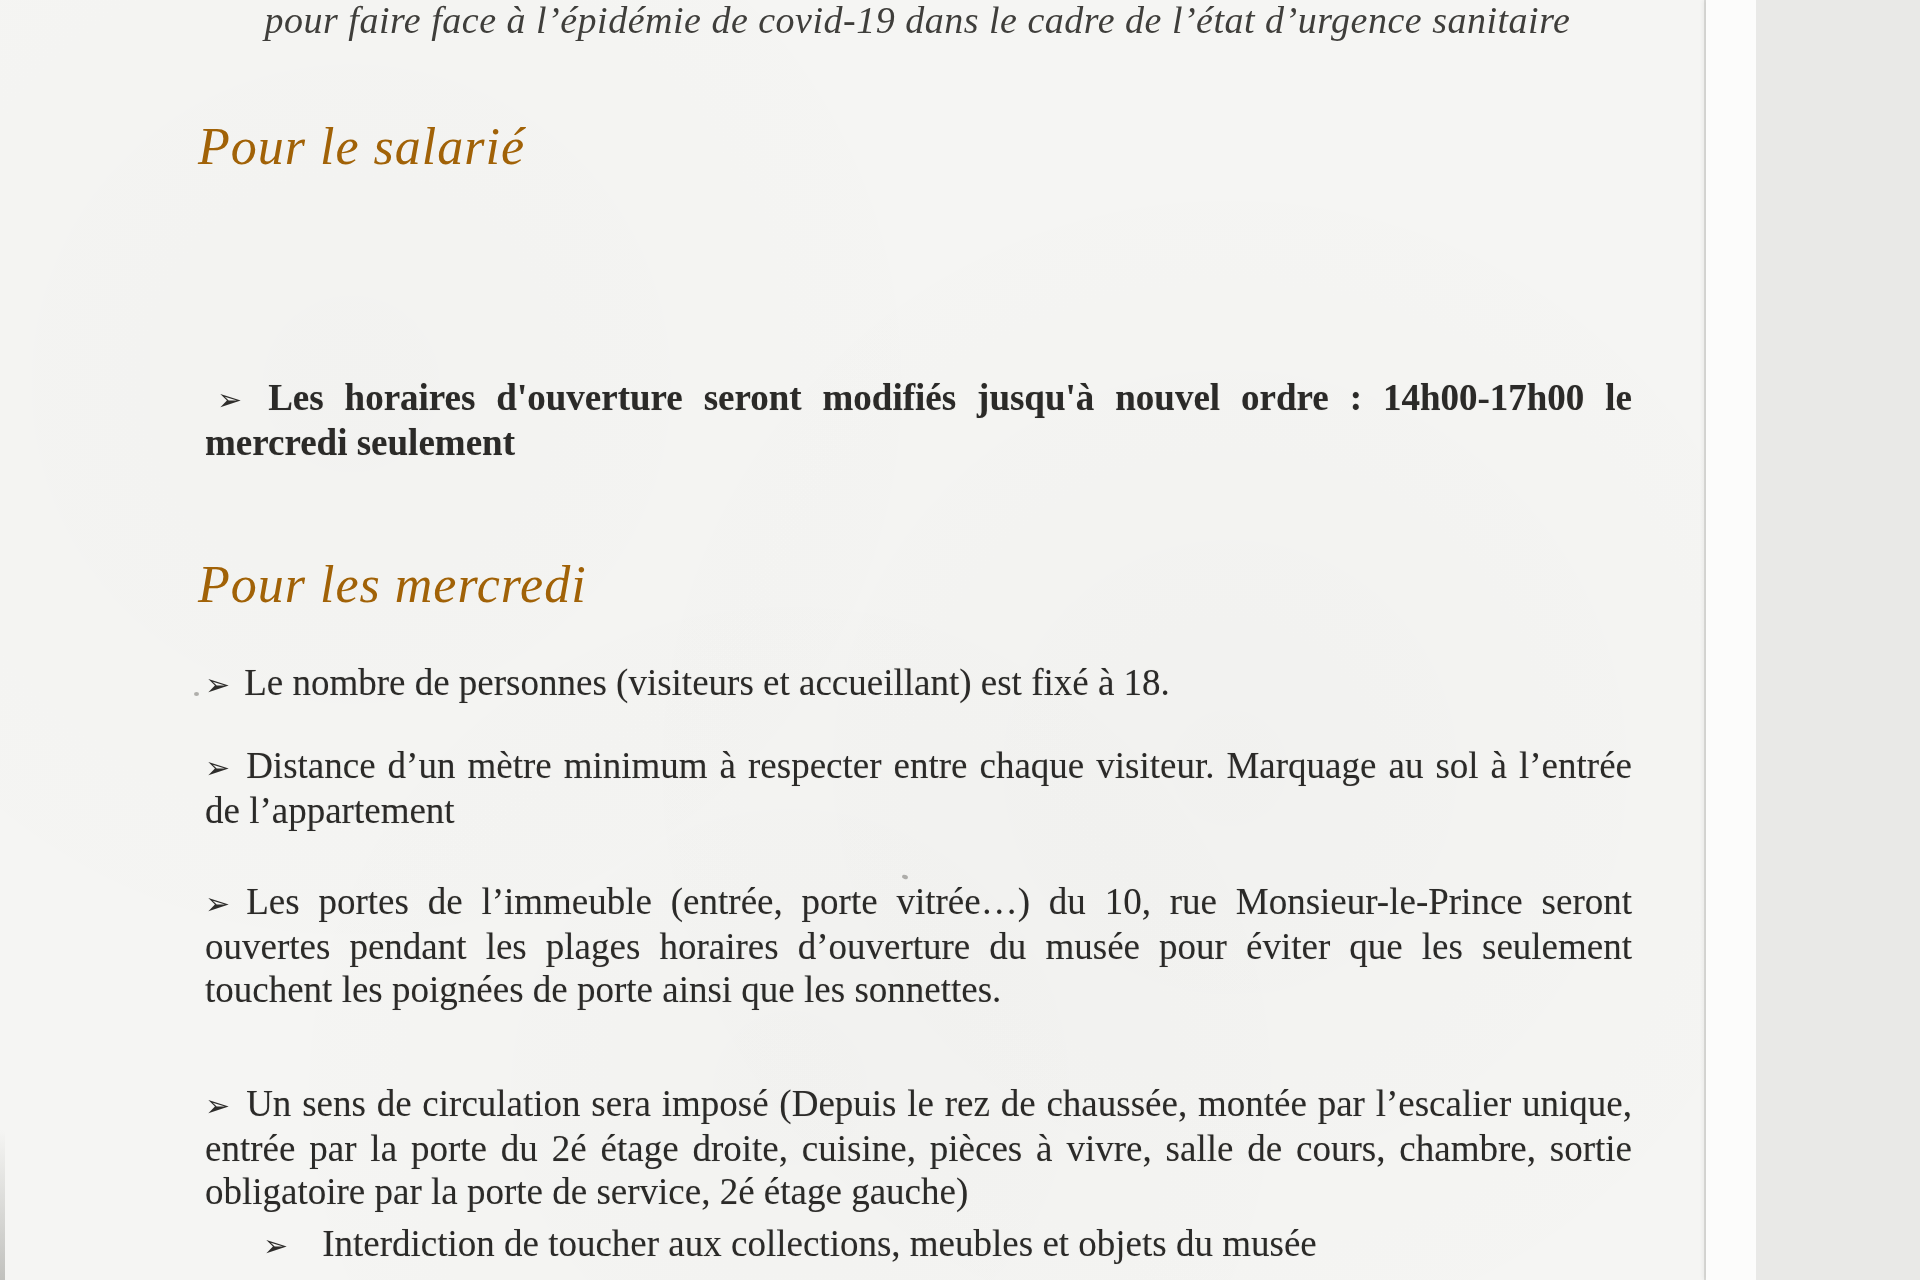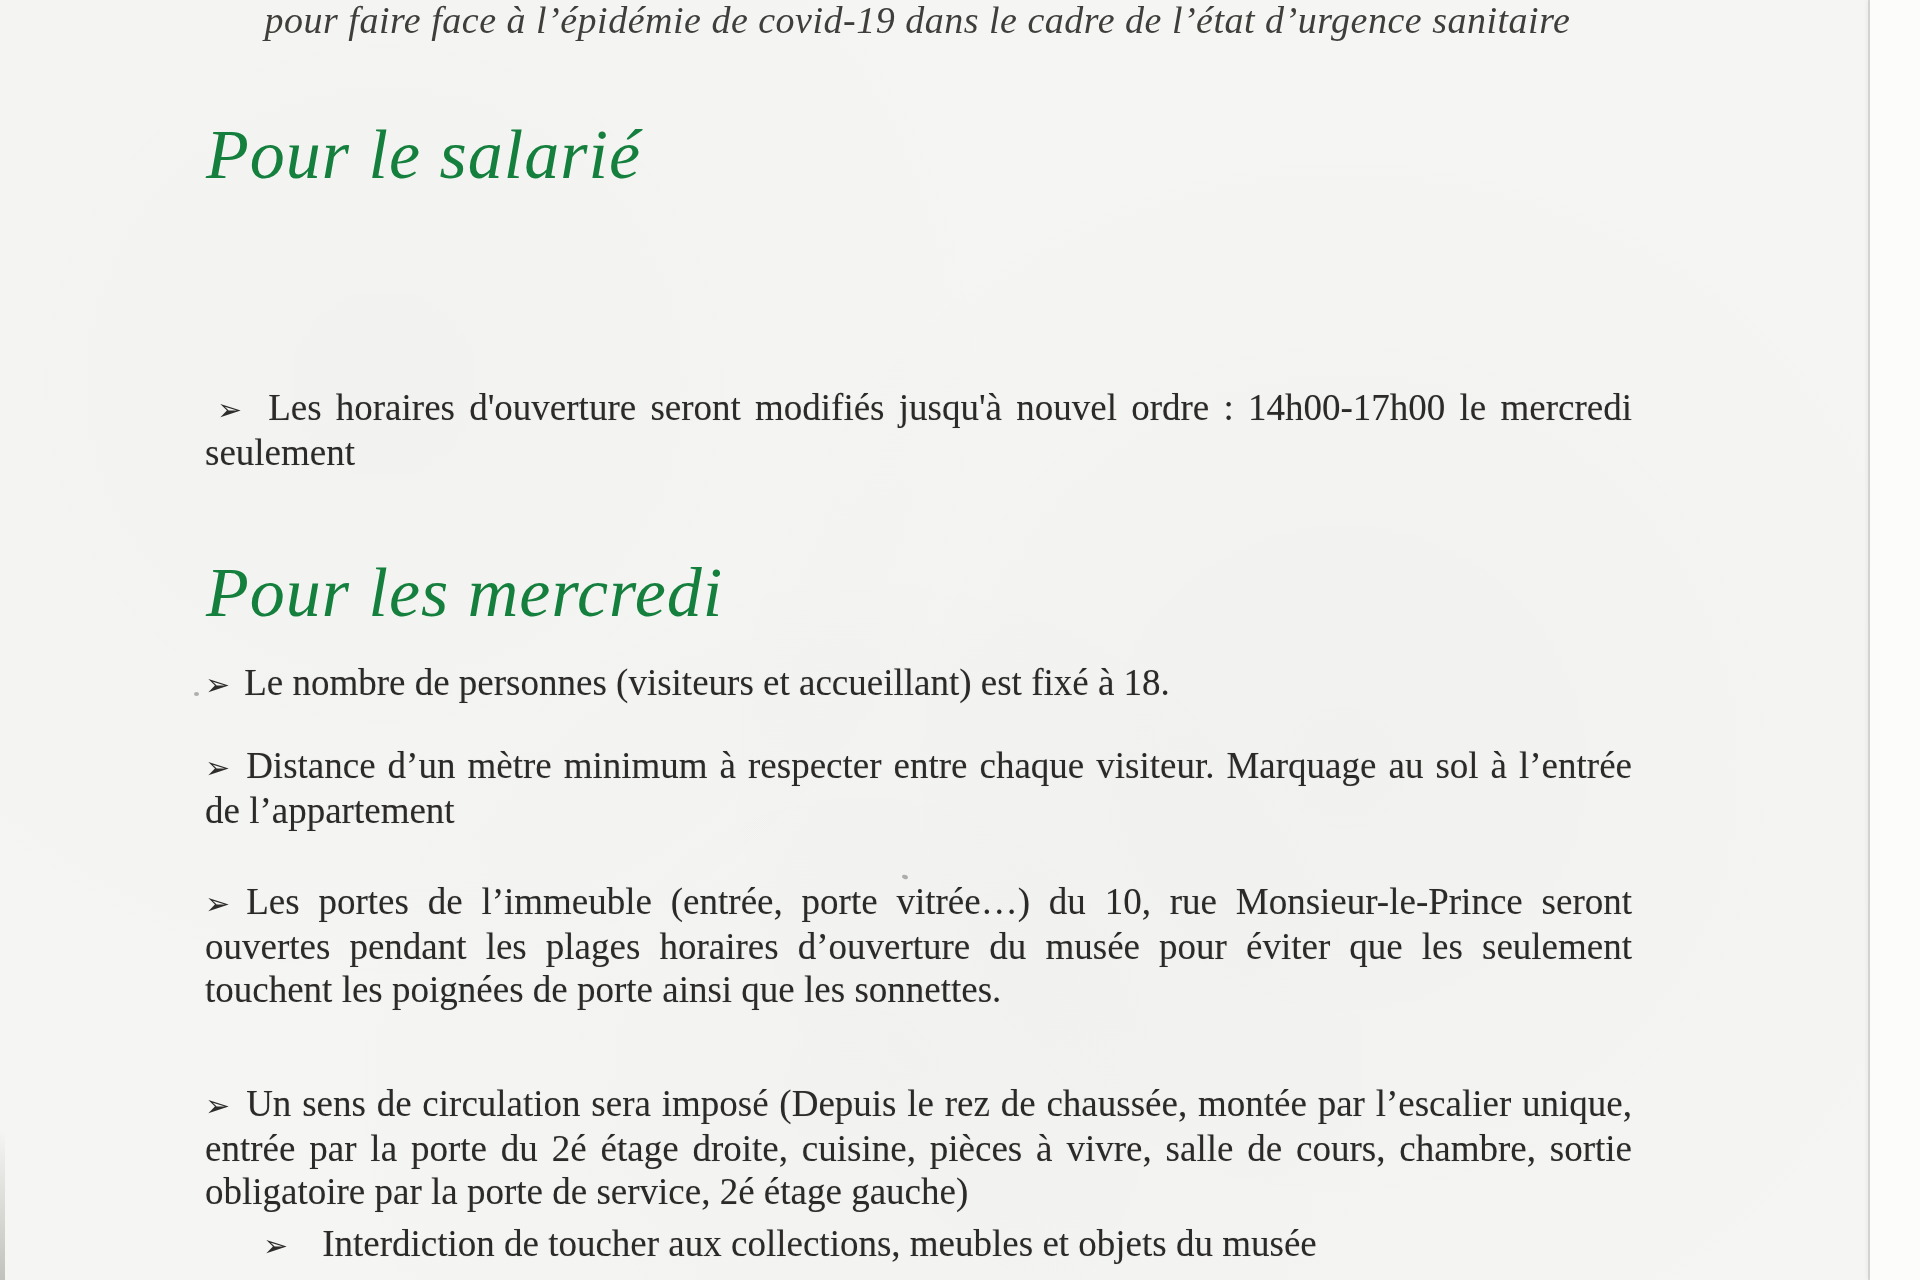--- a/index.html
+++ b/index.html
@@ -2,56 +2,56 @@
 <html><head>
 <meta charset="utf-8">
 <style>
   html,body{margin:0;padding:0;}
   body{
     width:1920px;height:1280px;overflow:hidden;
     background:#e9e9e7;
     font-family:"Liberation Serif", serif;
   }
   .page{
-    position:relative;width:1920px;height:1280px;
+    position:relative;width:1756px;height:1280px;
     background:#f5f5f3;
     color:#2b2a28;
   }
   
   .page::before{
     content:"";position:absolute;inset:0;
     background:
       radial-gradient(circle at 20% 30%, rgba(0,0,0,0.012), transparent 40%),
       radial-gradient(circle at 70% 60%, rgba(0,0,0,0.015), transparent 45%),
       radial-gradient(circle at 45% 85%, rgba(0,0,0,0.012), transparent 40%);
     pointer-events:none;
   }
   .intro{
     position:absolute;top:-6px;left:205px;width:1425px;
     font-style:italic;font-size:38px;line-height:52px;
     text-align:center;color:#3f3e3b;
     letter-spacing:0.5px;
   }
   .heading{
     position:absolute;left:198px;
-    font-style:italic;font-size:70px;line-height:70px;
-    color:#15803d;font-weight:normal;margin:8px;
+    font-style:italic;font-size:52px;line-height:70px;
+    color:#a16207;font-weight:normal;margin:0;
     letter-spacing:1px;
   }
   .h1{top:112px;}
   .h2{top:550px;}
   .bullet{
     position:absolute;left:205px;width:1427px;margin:0;
     font-size:37px;line-height:43px;
     text-align:justify;
     color:#2b2a28;
     text-shadow:0 0 1px rgba(43,42,40,0.25);
   }
   .p1{top:249px;}
-  .p2{top:386px;}
+  .p2{top:376px;font-weight:bold;}
   .p3{top:661px;}
   .p4{top:744px;}
   .p5{top:880px;}
   .p6{top:1053px;margin-top:29px;}
   .p7{top:1222px;}
   .marker{
     font-family:"DejaVu Sans", sans-serif;
     font-size:30px;color:#2e2d2b;
     margin-right:16px;text-shadow:none;
   }

